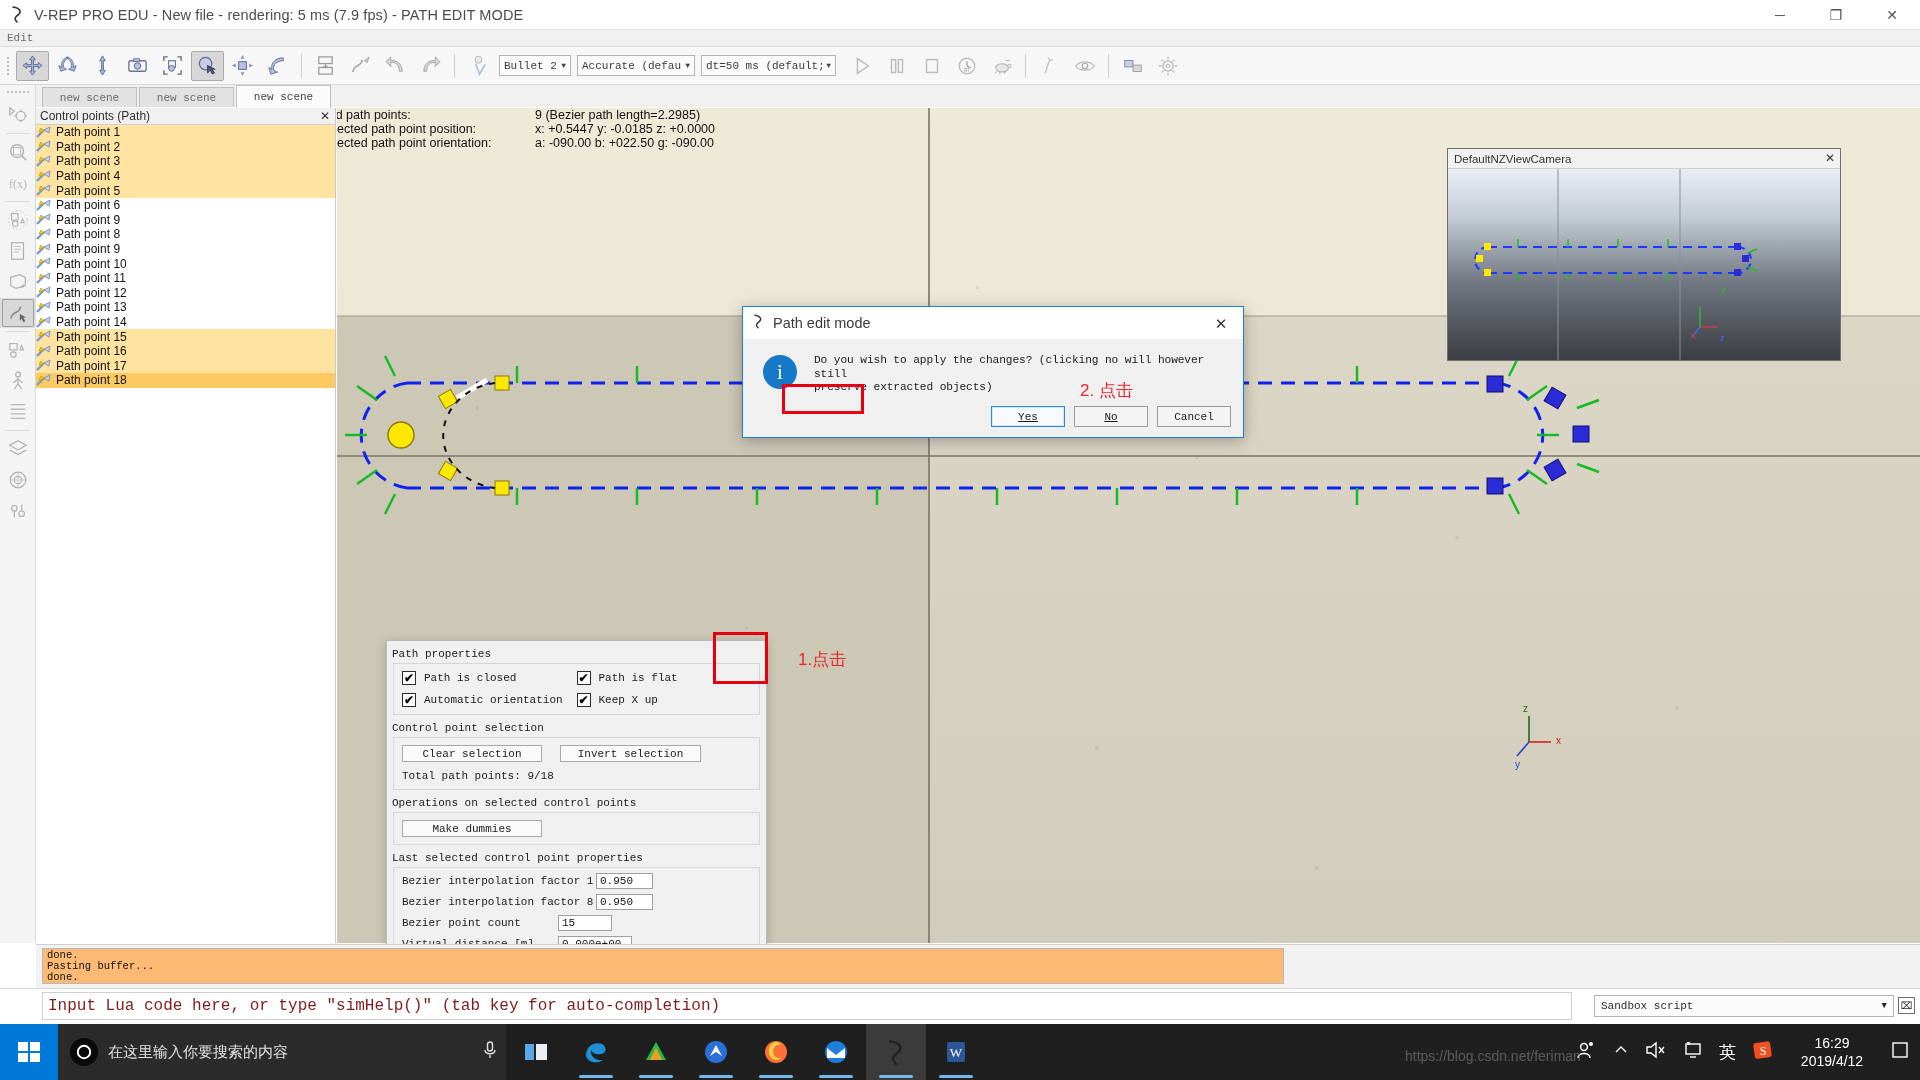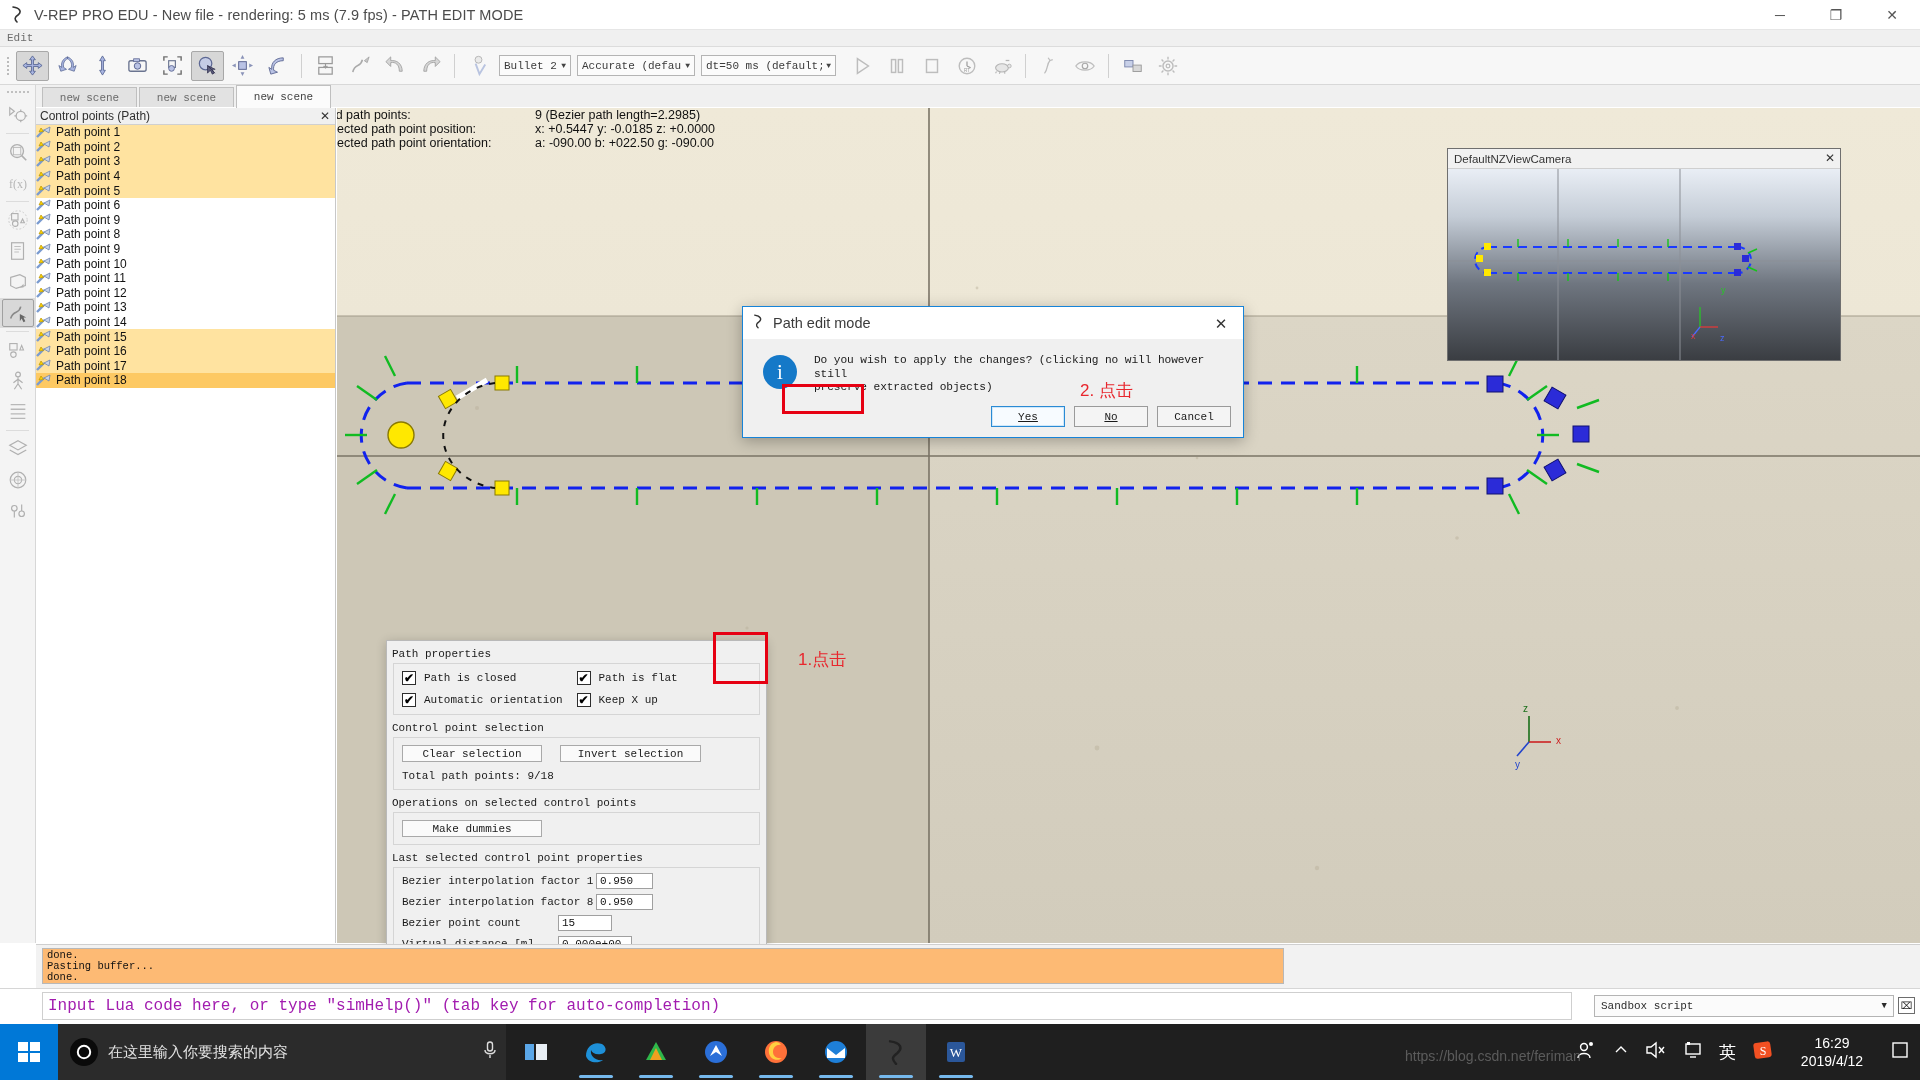--- a/index.html
+++ b/index.html
@@ -249,21 +249,21 @@
     padding:1px 4px; line-height:11.2px;
   }
   #luabar{
     position:absolute; left:0; top:988px; width:1920px; height:36px;
     background:#ffffff; border-top:1px solid #d6d6d6;
     display:flex; align-items:center;
   }
   #luainput{
     position:absolute; left:42px; top:992px; width:1530px; height:28px;
     background:#fff; border:1px solid #cfcfcf;
-    font-family:"Liberation Mono", monospace; font-size:16px; color:#a21caf;
+    font-family:"Liberation Mono", monospace; font-size:16px; color:#7f1d1d;
     display:flex; align-items:center; padding-left:5px; overflow:hidden;
   }
   #luacombo{
     position:absolute; left:1594px; top:995px; width:300px; height:22px;
     border:1px solid #b4b4b4; background:#fbfbfb;
     font-family:"Liberation Mono", monospace; font-size:11px; color:#2b2b2b;
     display:flex;align-items:center; padding:0 6px;
   }
   #luaclose{
     position:absolute; left:1898px; top:997px; width:17px;height:17px;

